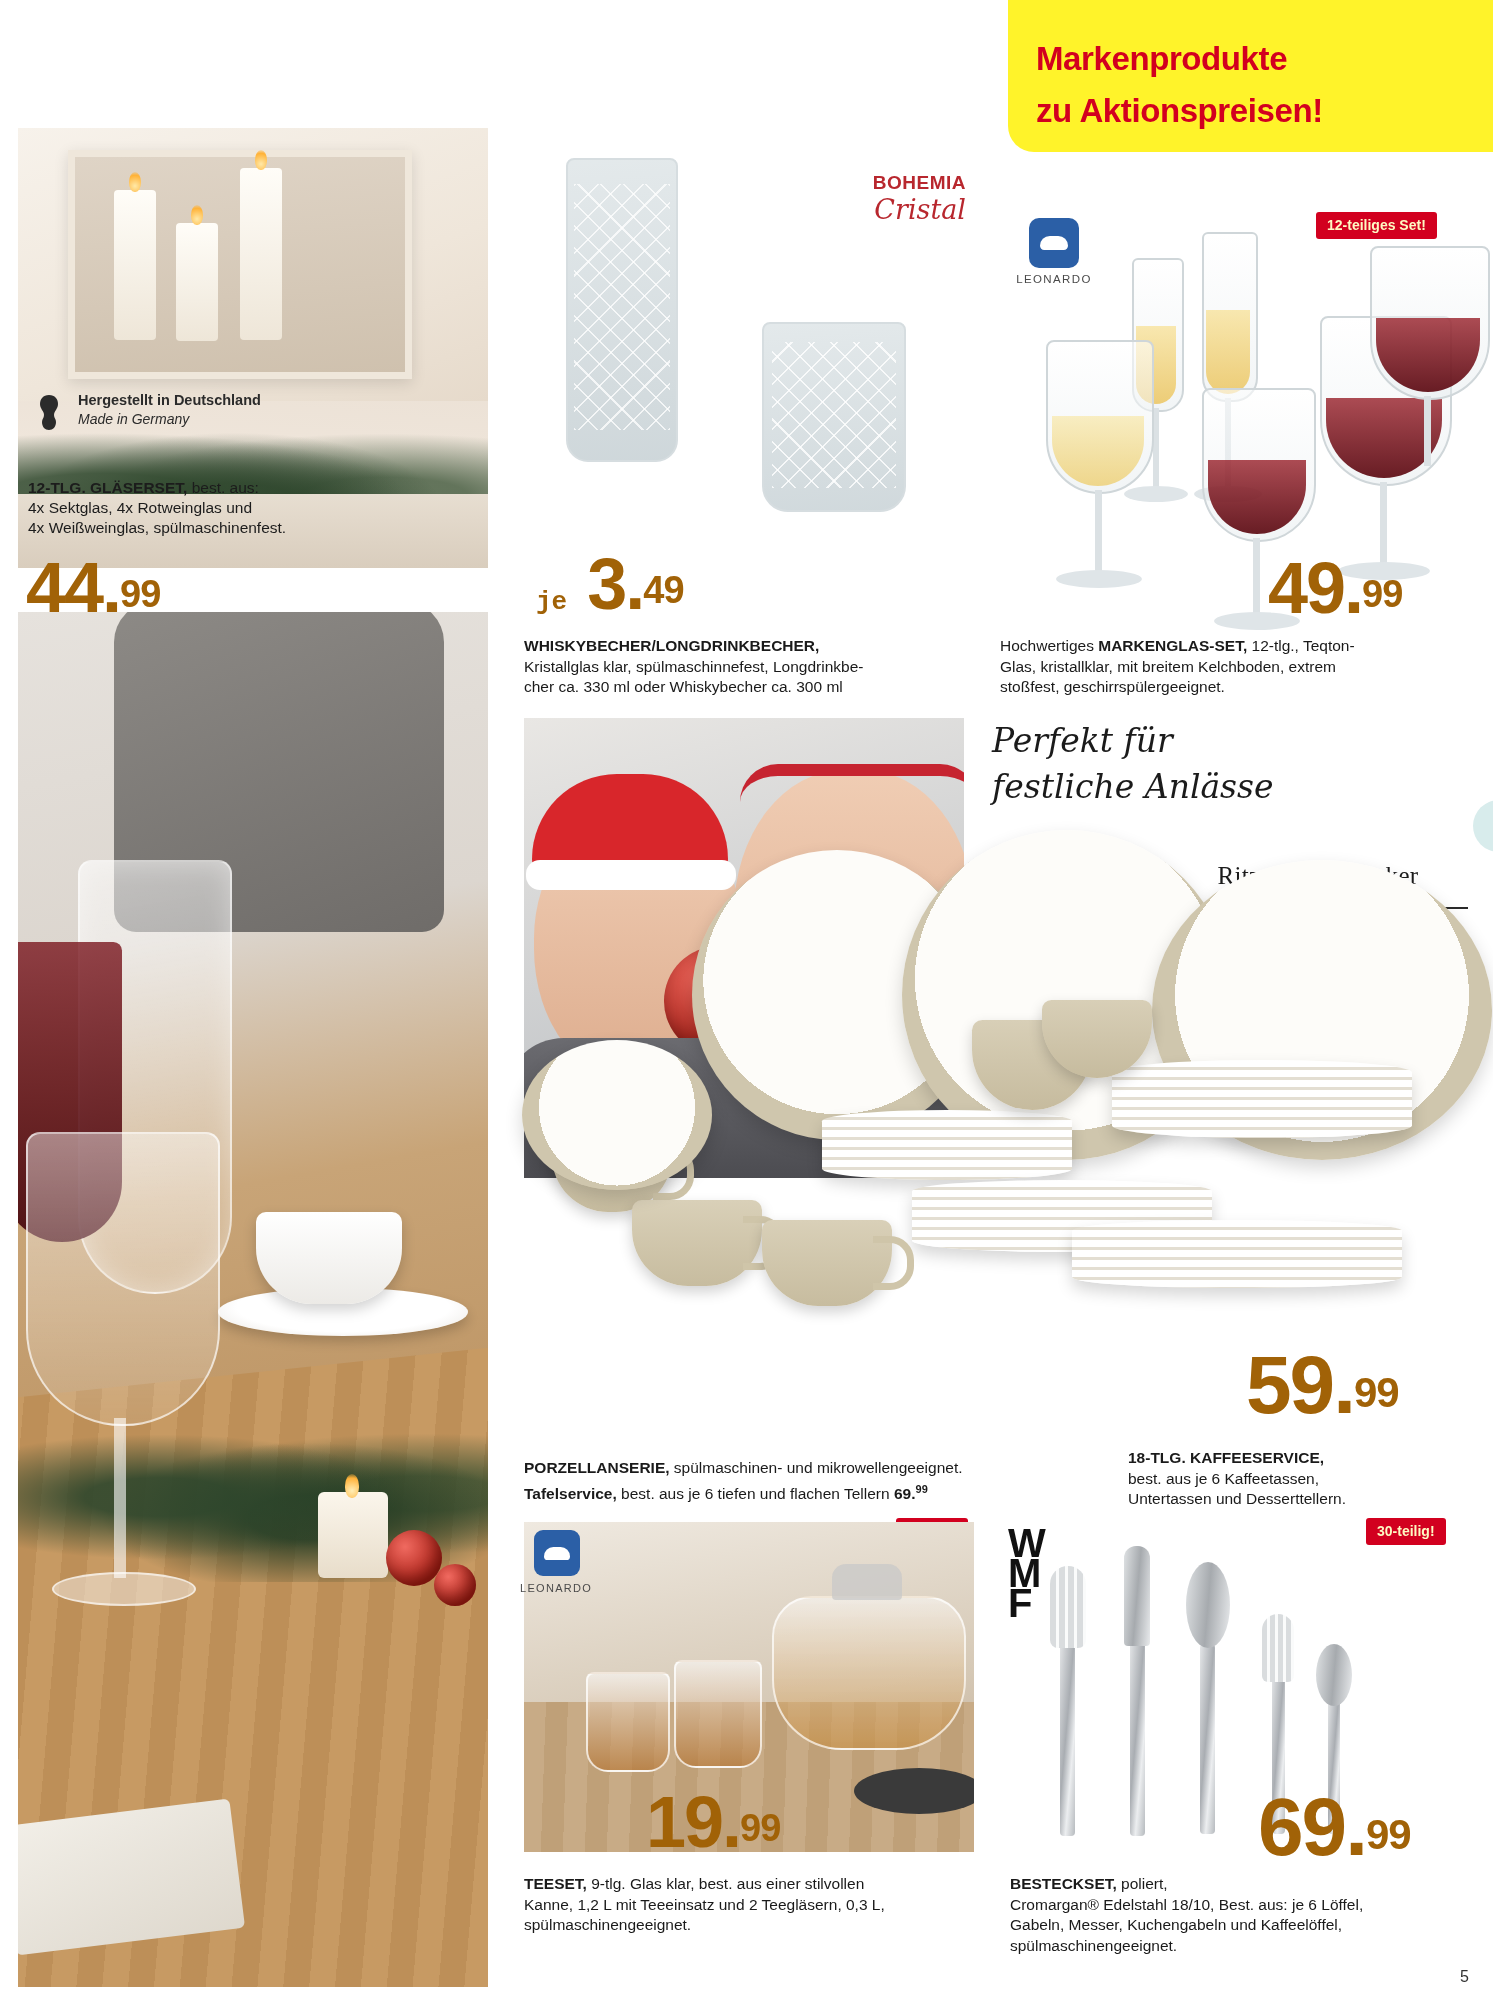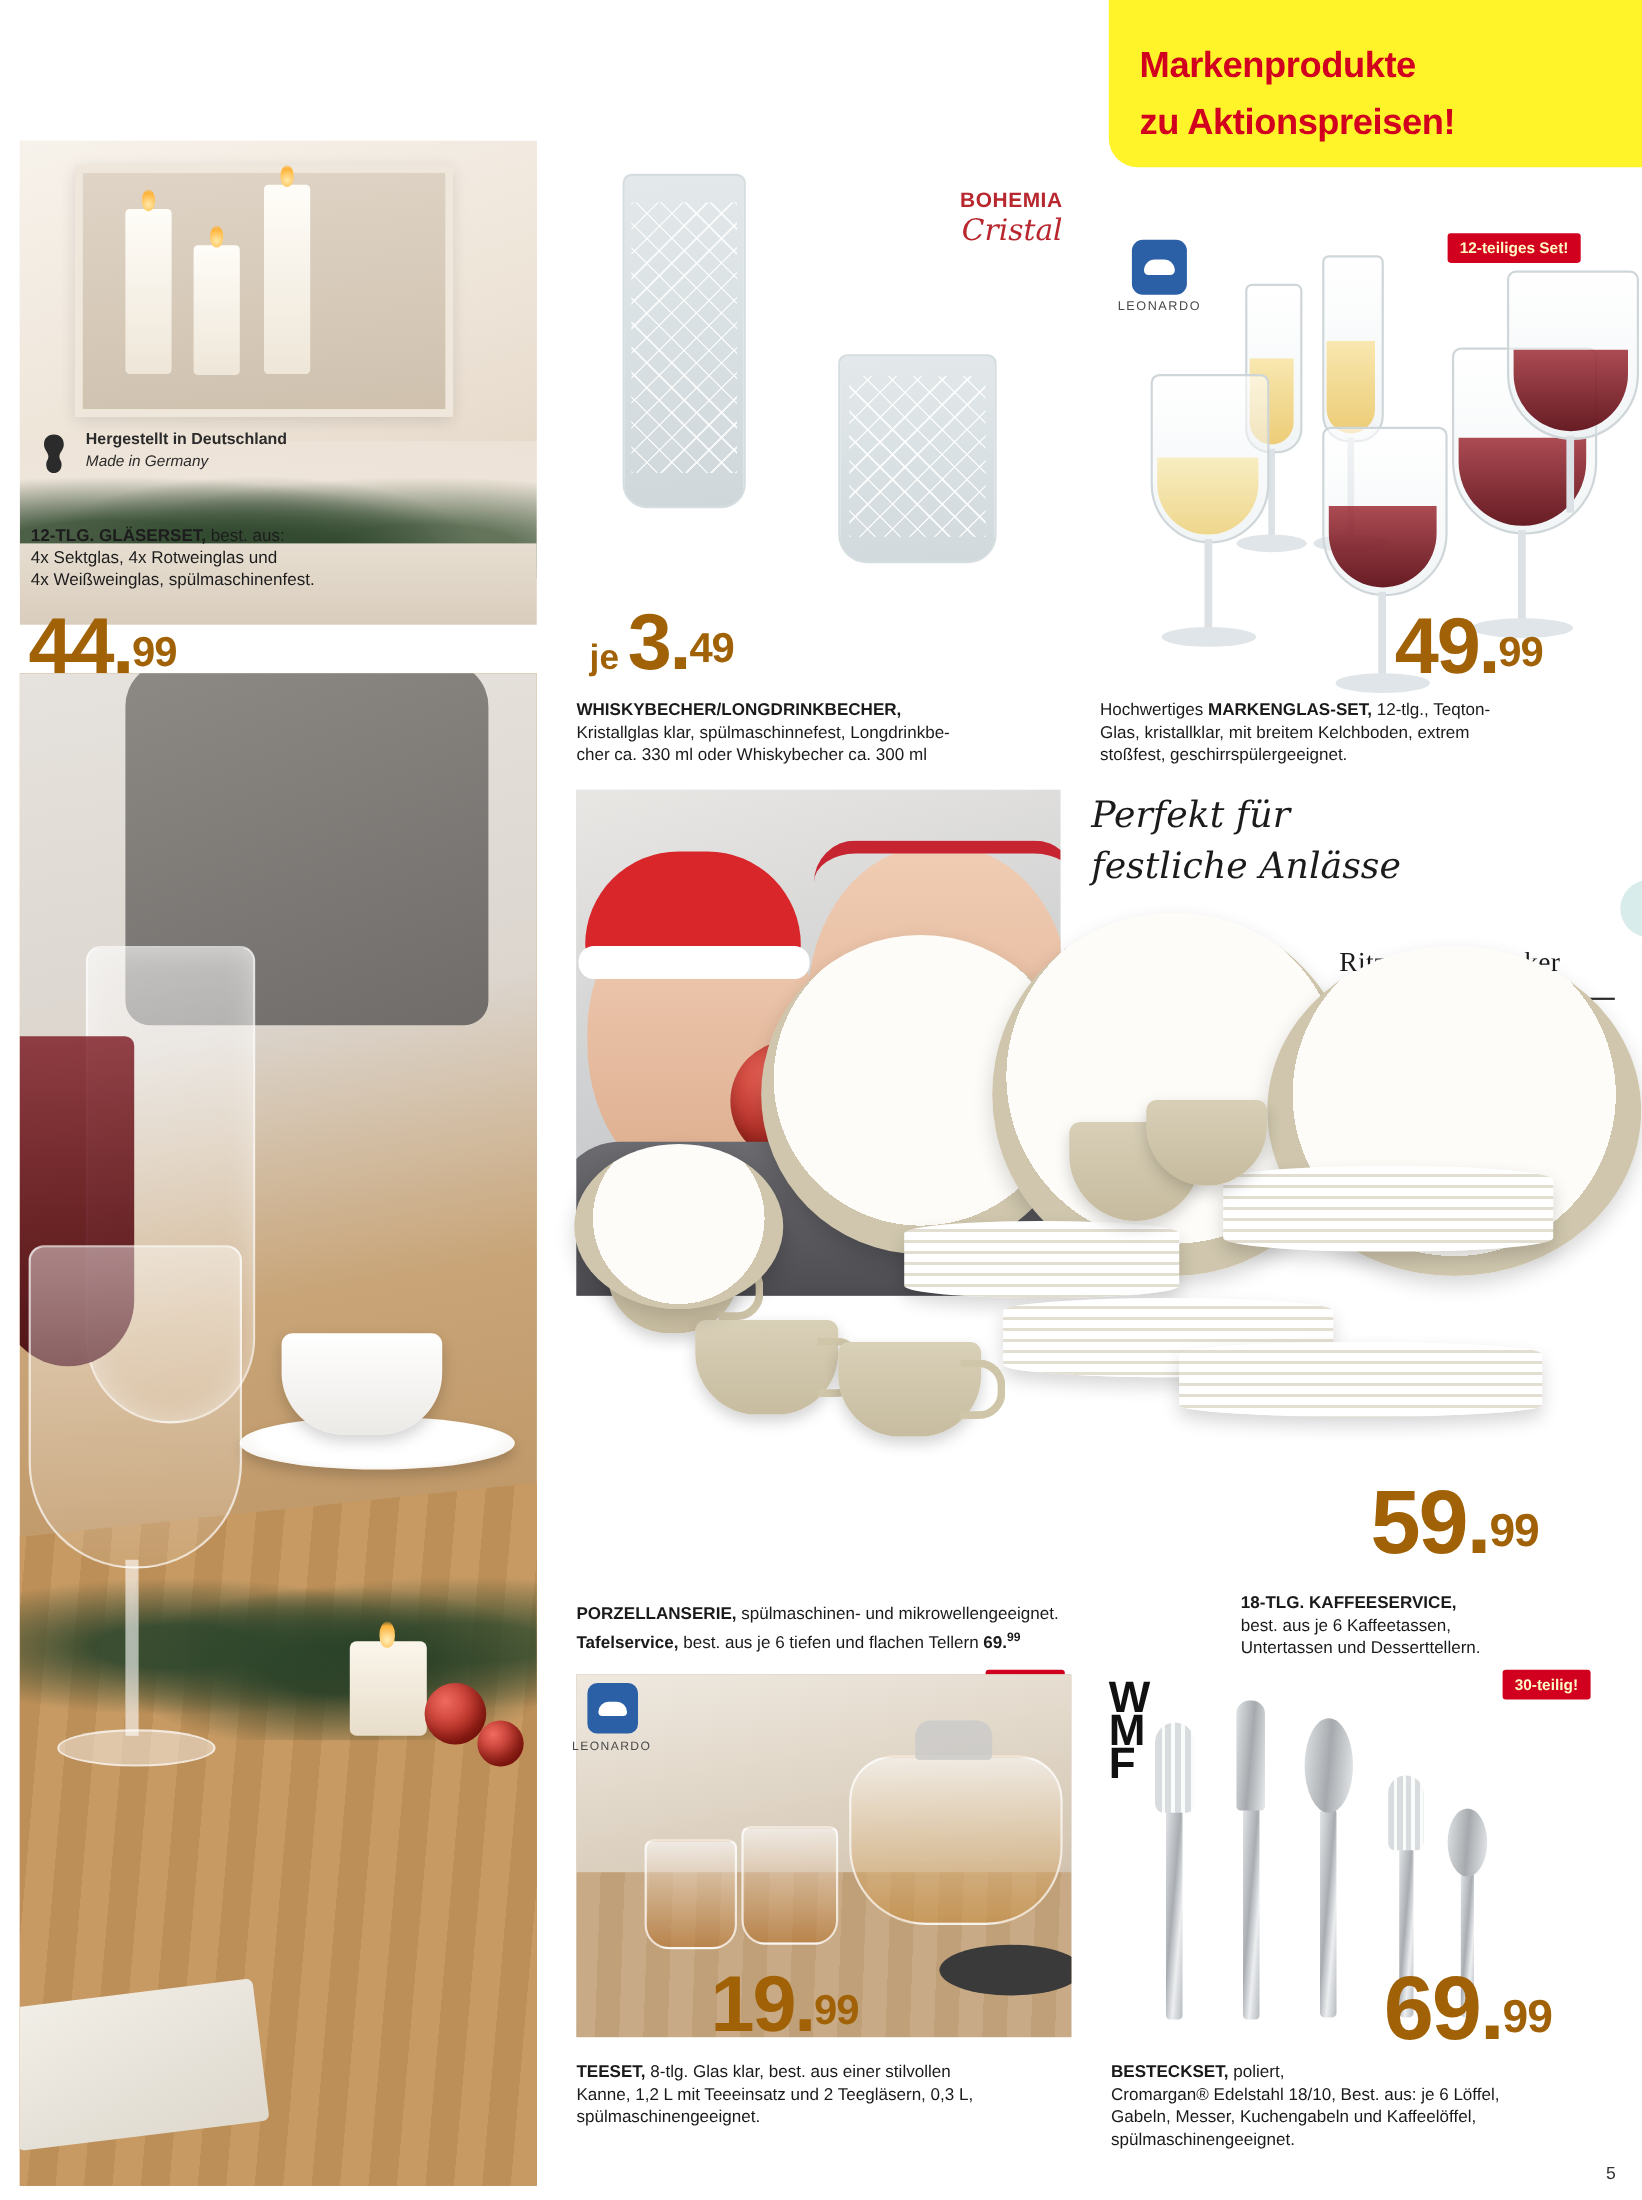--- a/index.html
+++ b/index.html
@@ -525,21 +525,21 @@
   
   .price {
     display: inline-block;
     color: #a16207;
     font-weight: bold;
     letter-spacing: -2px;
     line-height: 1;
   }
   .price .int { font-size: 72px; }
   .price .cents { font-size: 38px; vertical-align: super; letter-spacing: -1px; }
-  .price .je { font-size: 32px; font-weight: bold; letter-spacing: 0; margin-right: 8px; }
+  .price .je { font-size: 26px; font-weight: bold; letter-spacing: 0; margin-right: 20px; font-family: Liberation Mono, monospace; }
 
   .price.big .int, .price.big .dot { font-size: 82px; }
   .price.big .cents { font-size: 42px; }
 
   .page-number {
     position: absolute;
     right: 24px;
     bottom: 14px;
     font-size: 16px;
     color: #333;
@@ -765,21 +765,21 @@
   <div class="leonardo-mark-small"></div>
   <div class="leonardo-word-small">LEONARDO</div>
 
   <div class="price-tea">
     <span class="price">
       <span class="int">19.</span><span class="cents">99</span>
     </span>
   </div>
 
   <div class="desc-tea">
-    <div><b>TEESET,</b><span> 8-tlg. Glas klar, best. aus einer stilvollen</span></div>
+    <div><b>TEESET,</b><span> 9-tlg. Glas klar, best. aus einer stilvollen</span></div>
     <div>Kanne, 1,2 L mit Teeeinsatz und 2 Teegläsern, 0,3 L,</div>
     <div>spülmaschinengeeignet.</div>
   </div>
 
   <div class="badge badge-30">30-teilig!</div>
   <div class="wmf-logo">
     <span style="font-size:40px; display:block; width:52px; word-break:break-all; line-height:30px;">WMF</span>
   </div>
 
   <div class="cutlery">

